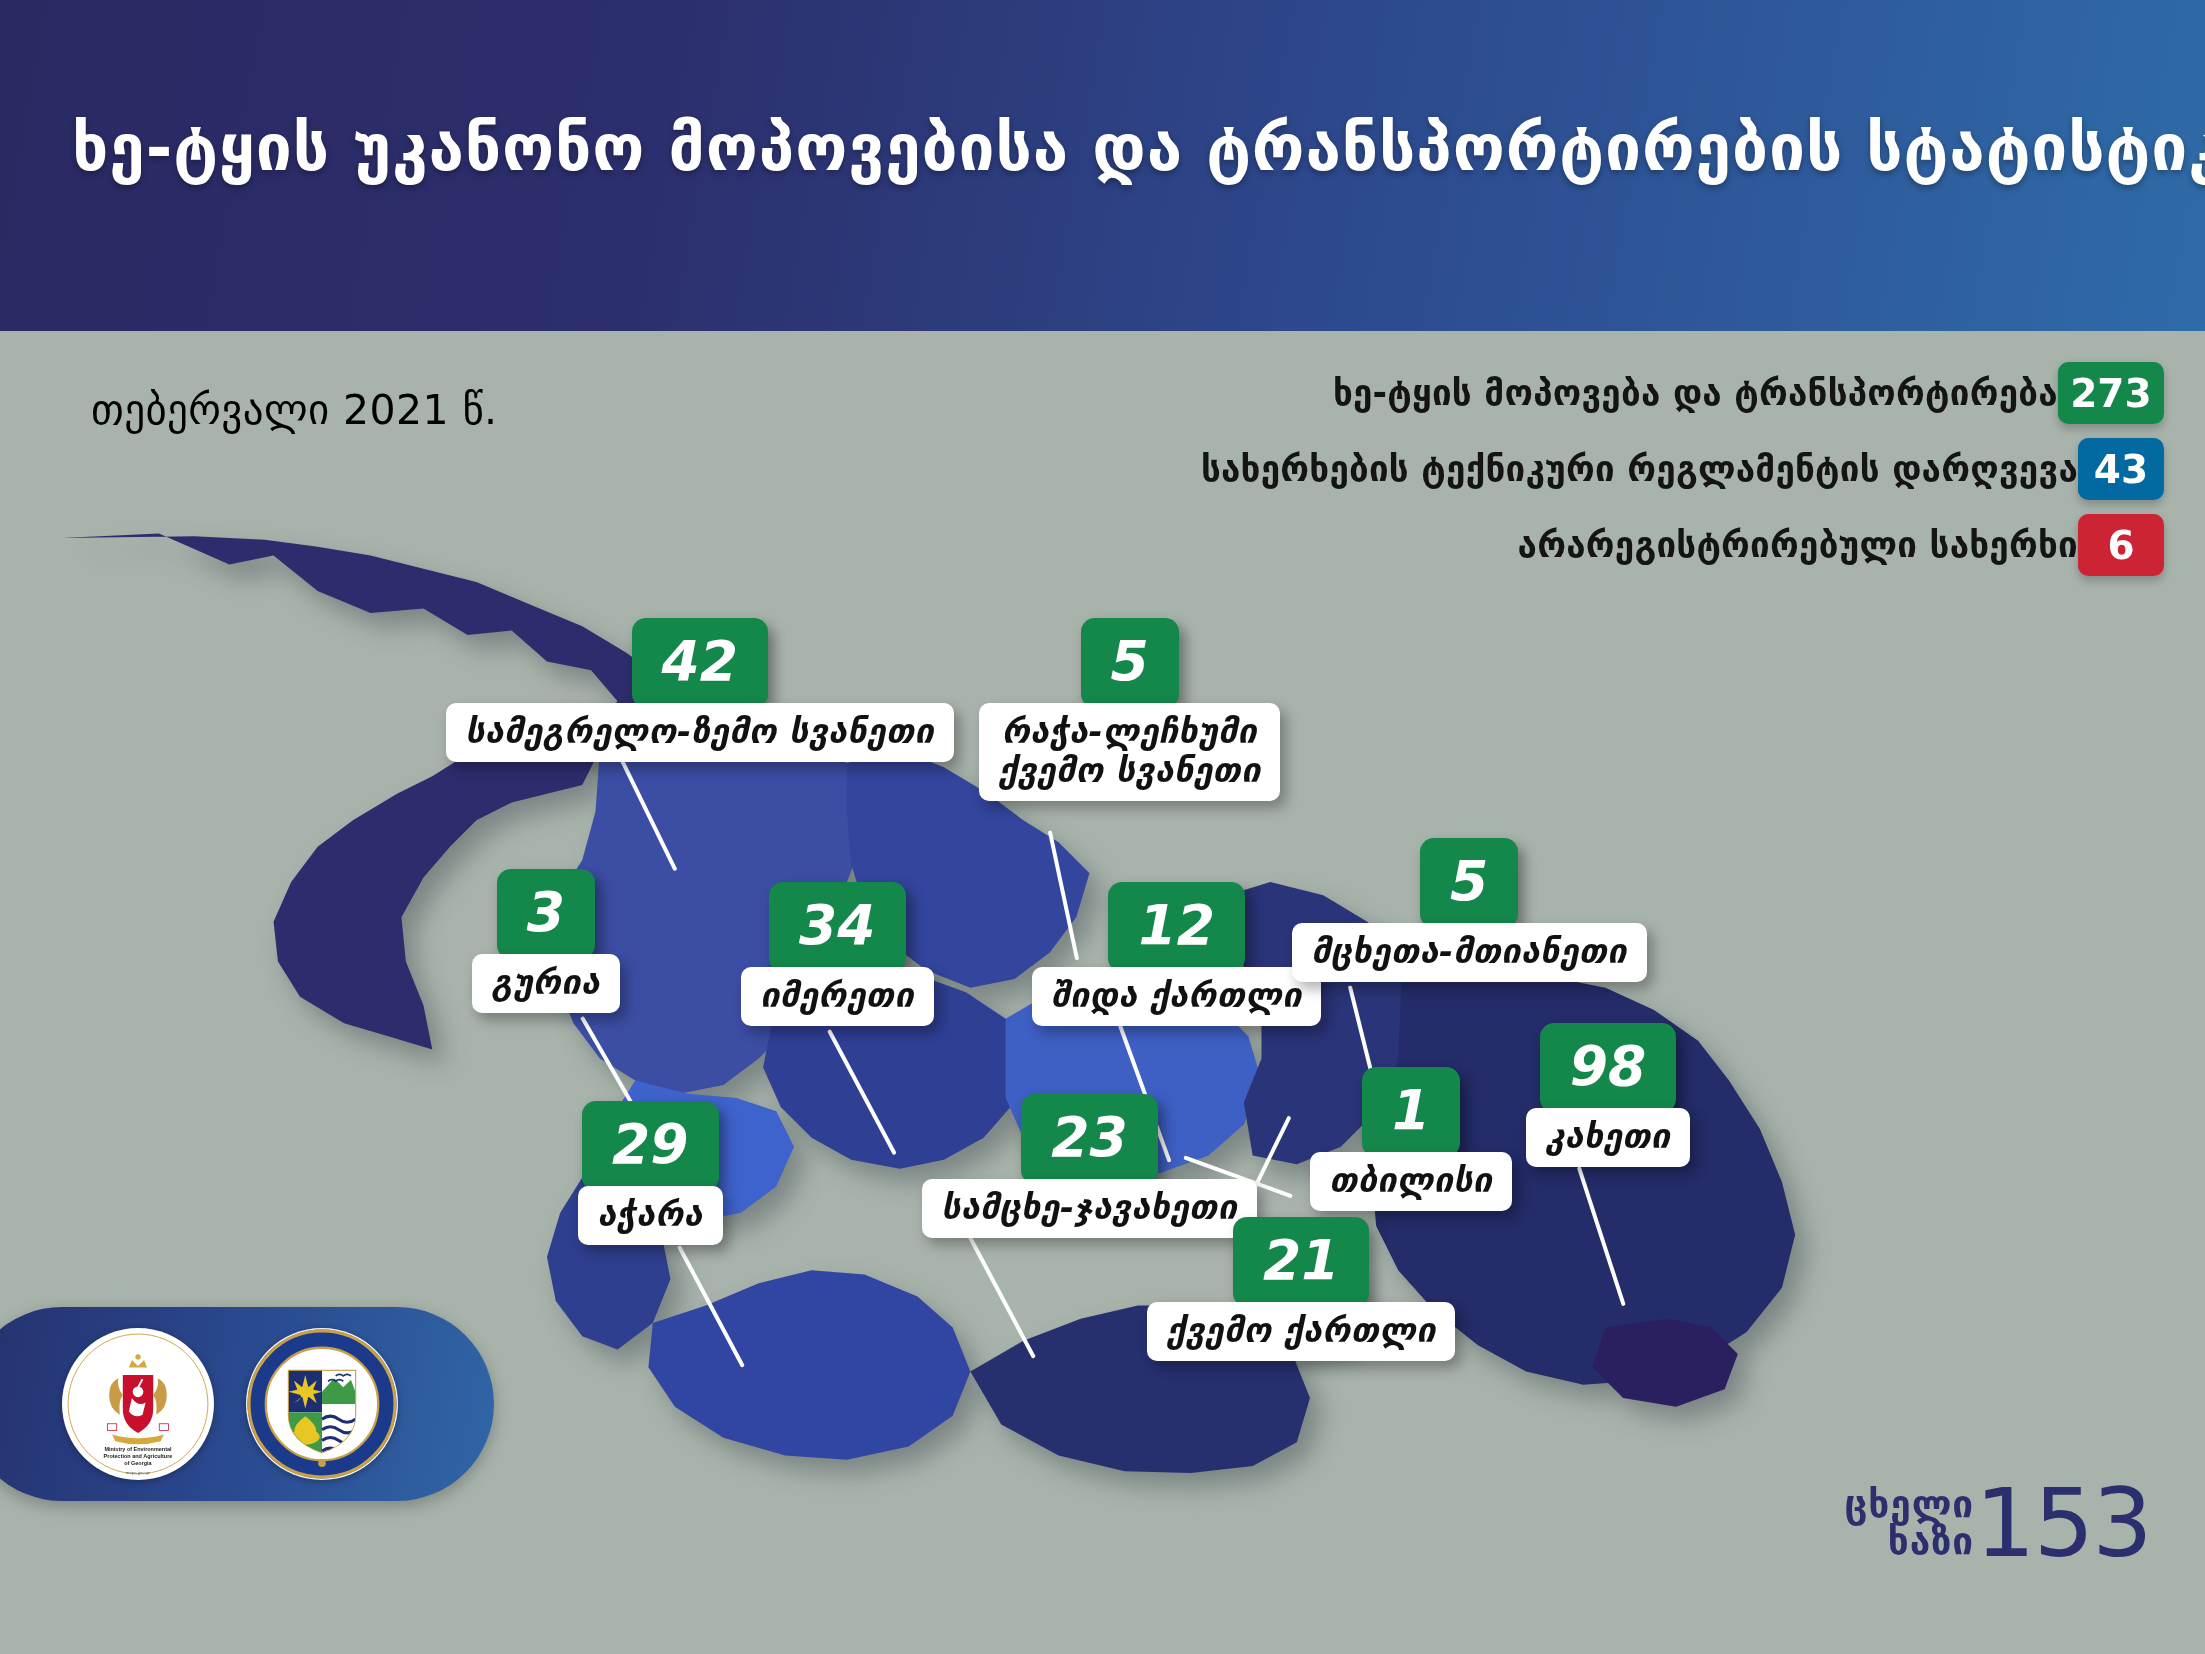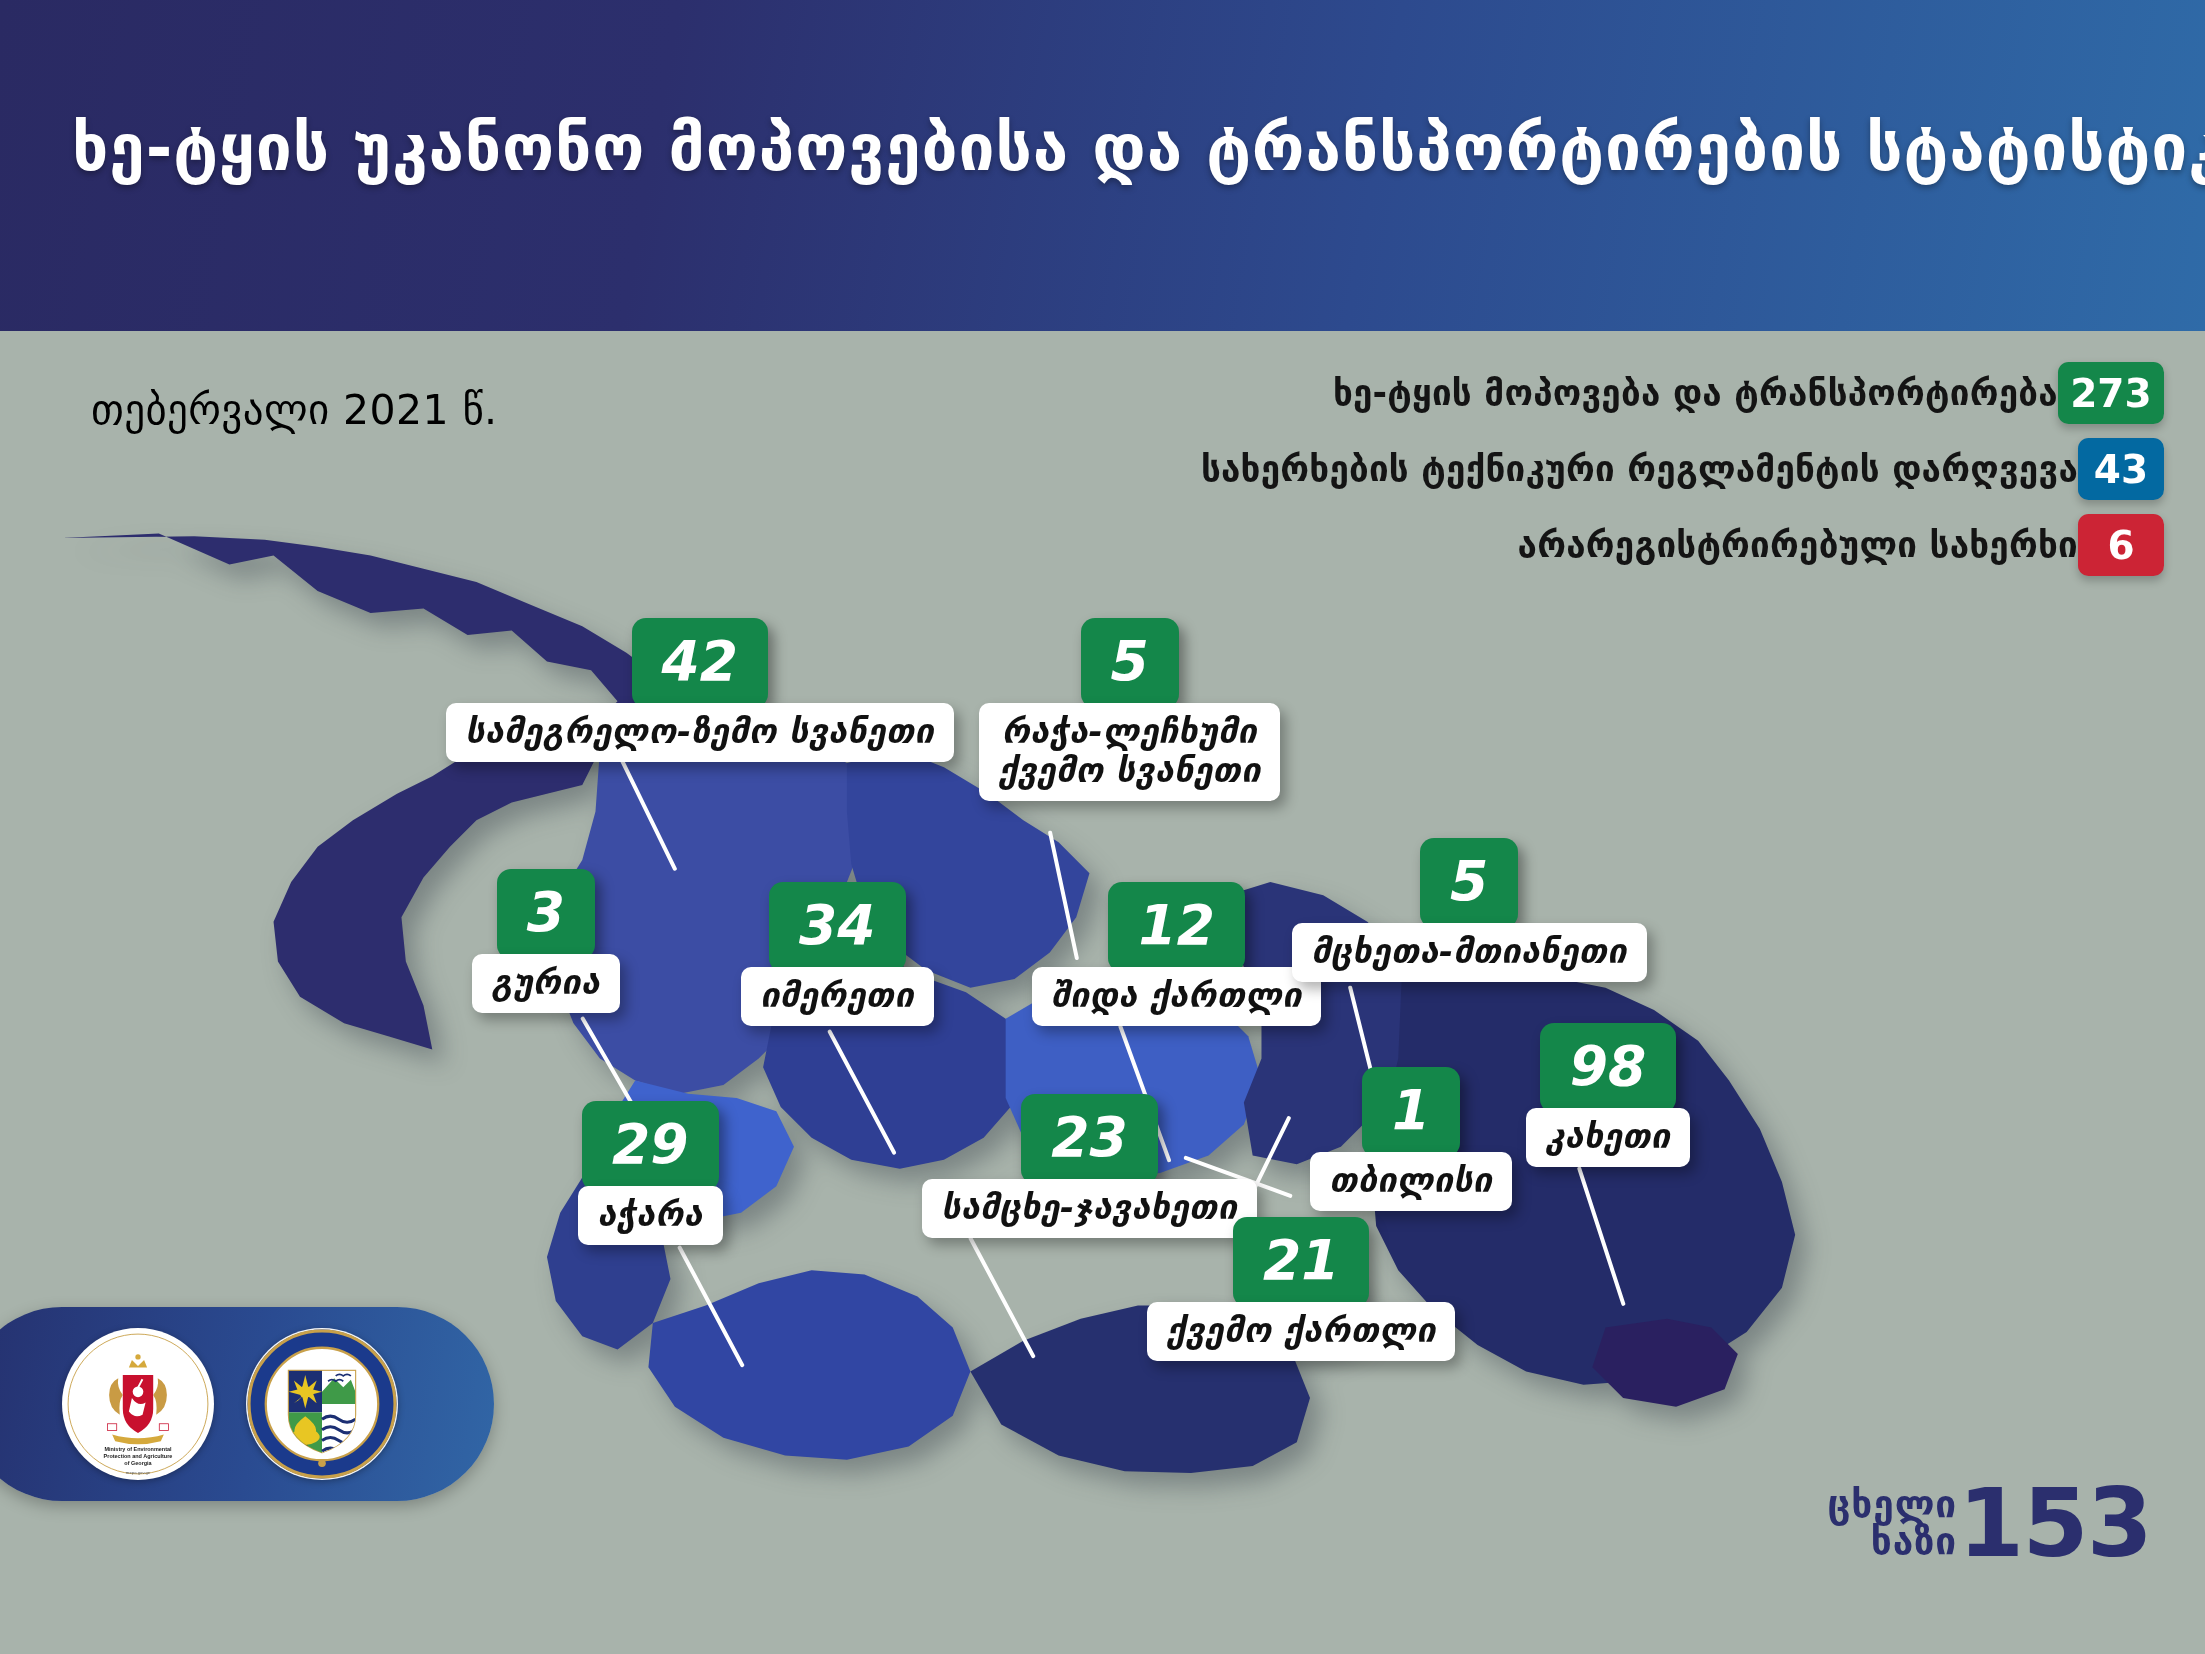--- a/index.html
+++ b/index.html
@@ -153,21 +153,21 @@
     color: #2b2f6e;
   }
   .hotline-words {
     display: flex; flex-direction: column;
     font-size: 37px; font-weight: bold;
     line-height: 1.0;
     text-align: right;
     letter-spacing: 0.9px;
   }
   .hotline-number {
-    font-size: 95px; font-weight: bold; line-height: .92;
+    font-size: 95px; font-weight: normal; line-height: .92;
     letter-spacing: -1.8px;
   }
 </style>
 </head>
 <body>
 
 <div id="poster">
 
   <div class="header">
     <div class="header-title">ხე-ტყის უკანონო მოპოვებისა და ტრანსპორტირების სტატისტიკა</div>

